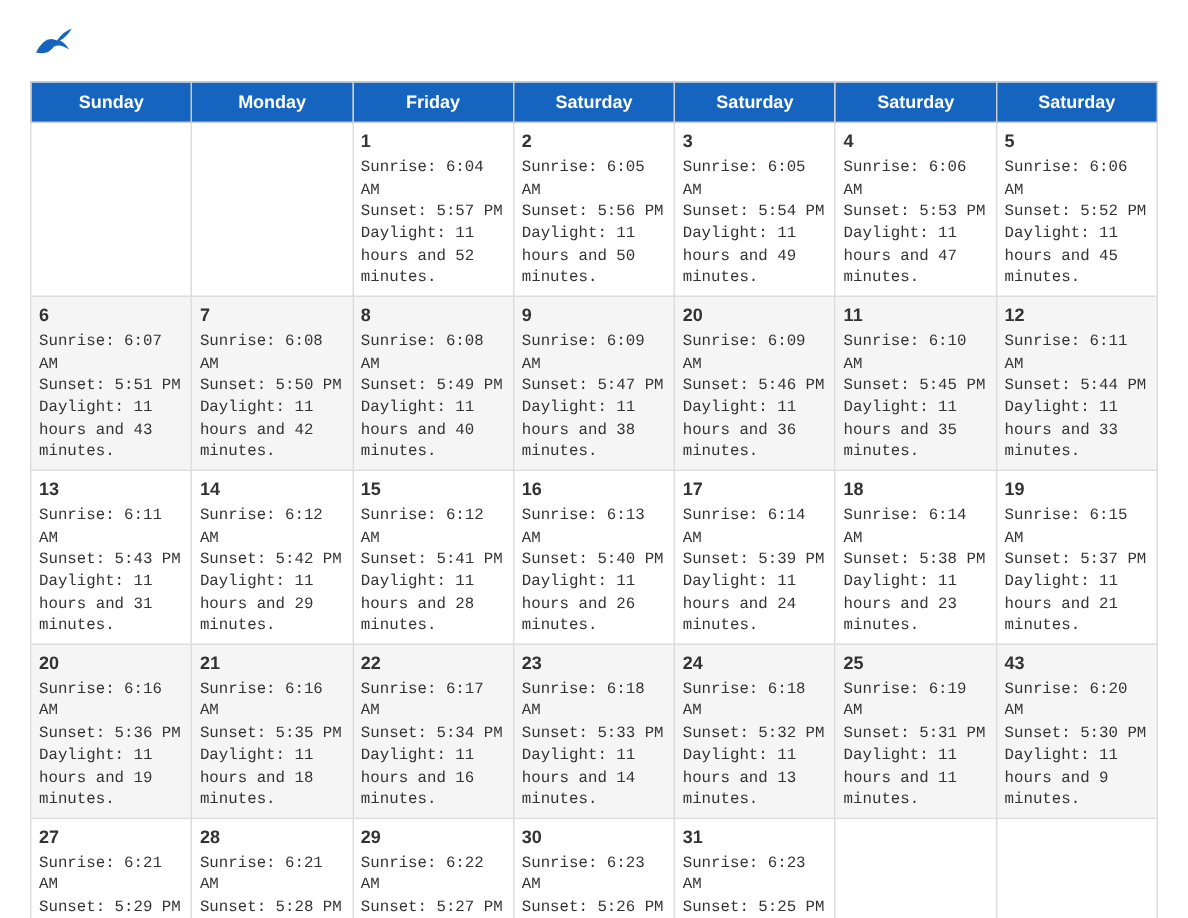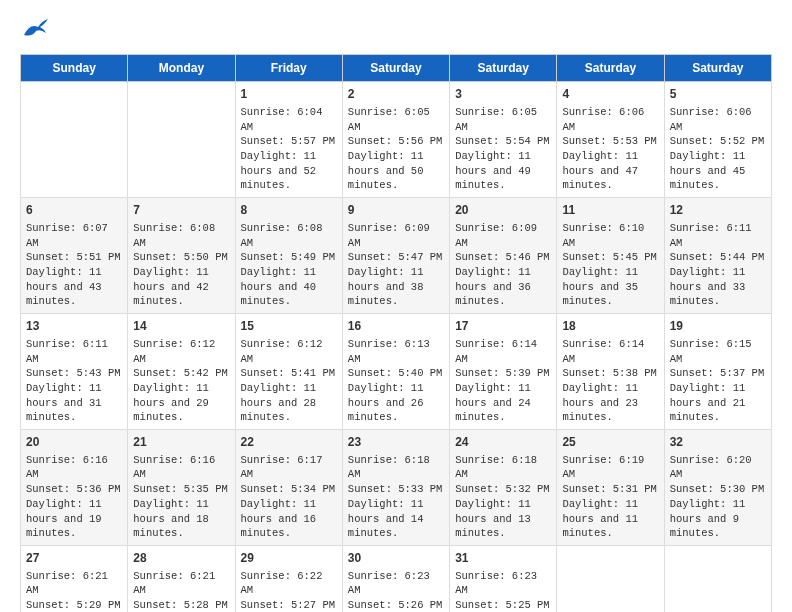--- a/index.html
+++ b/index.html
@@ -226,21 +226,21 @@
         </td>
         <td>
           <span class="day-num">24</span>
           <div class="day-info">Sunrise: 6:18 AM<br>Sunset: 5:32 PM<br>Daylight: 11 hours and 13 minutes.</div>
         </td>
         <td>
           <span class="day-num">25</span>
           <div class="day-info">Sunrise: 6:19 AM<br>Sunset: 5:31 PM<br>Daylight: 11 hours and 11 minutes.</div>
         </td>
         <td>
-          <span class="day-num">32</span>
+          <span class="day-num">43</span>
           <div class="day-info">Sunrise: 6:20 AM<br>Sunset: 5:30 PM<br>Daylight: 11 hours and 9 minutes.</div>
         </td>
       </tr>
       <tr>
         <td>
           <span class="day-num">27</span>
           <div class="day-info">Sunrise: 6:21 AM<br>Sunset: 5:29 PM<br>Daylight: 11 hours and 8 minutes.</div>
         </td>
         <td>
           <span class="day-num">28</span>

